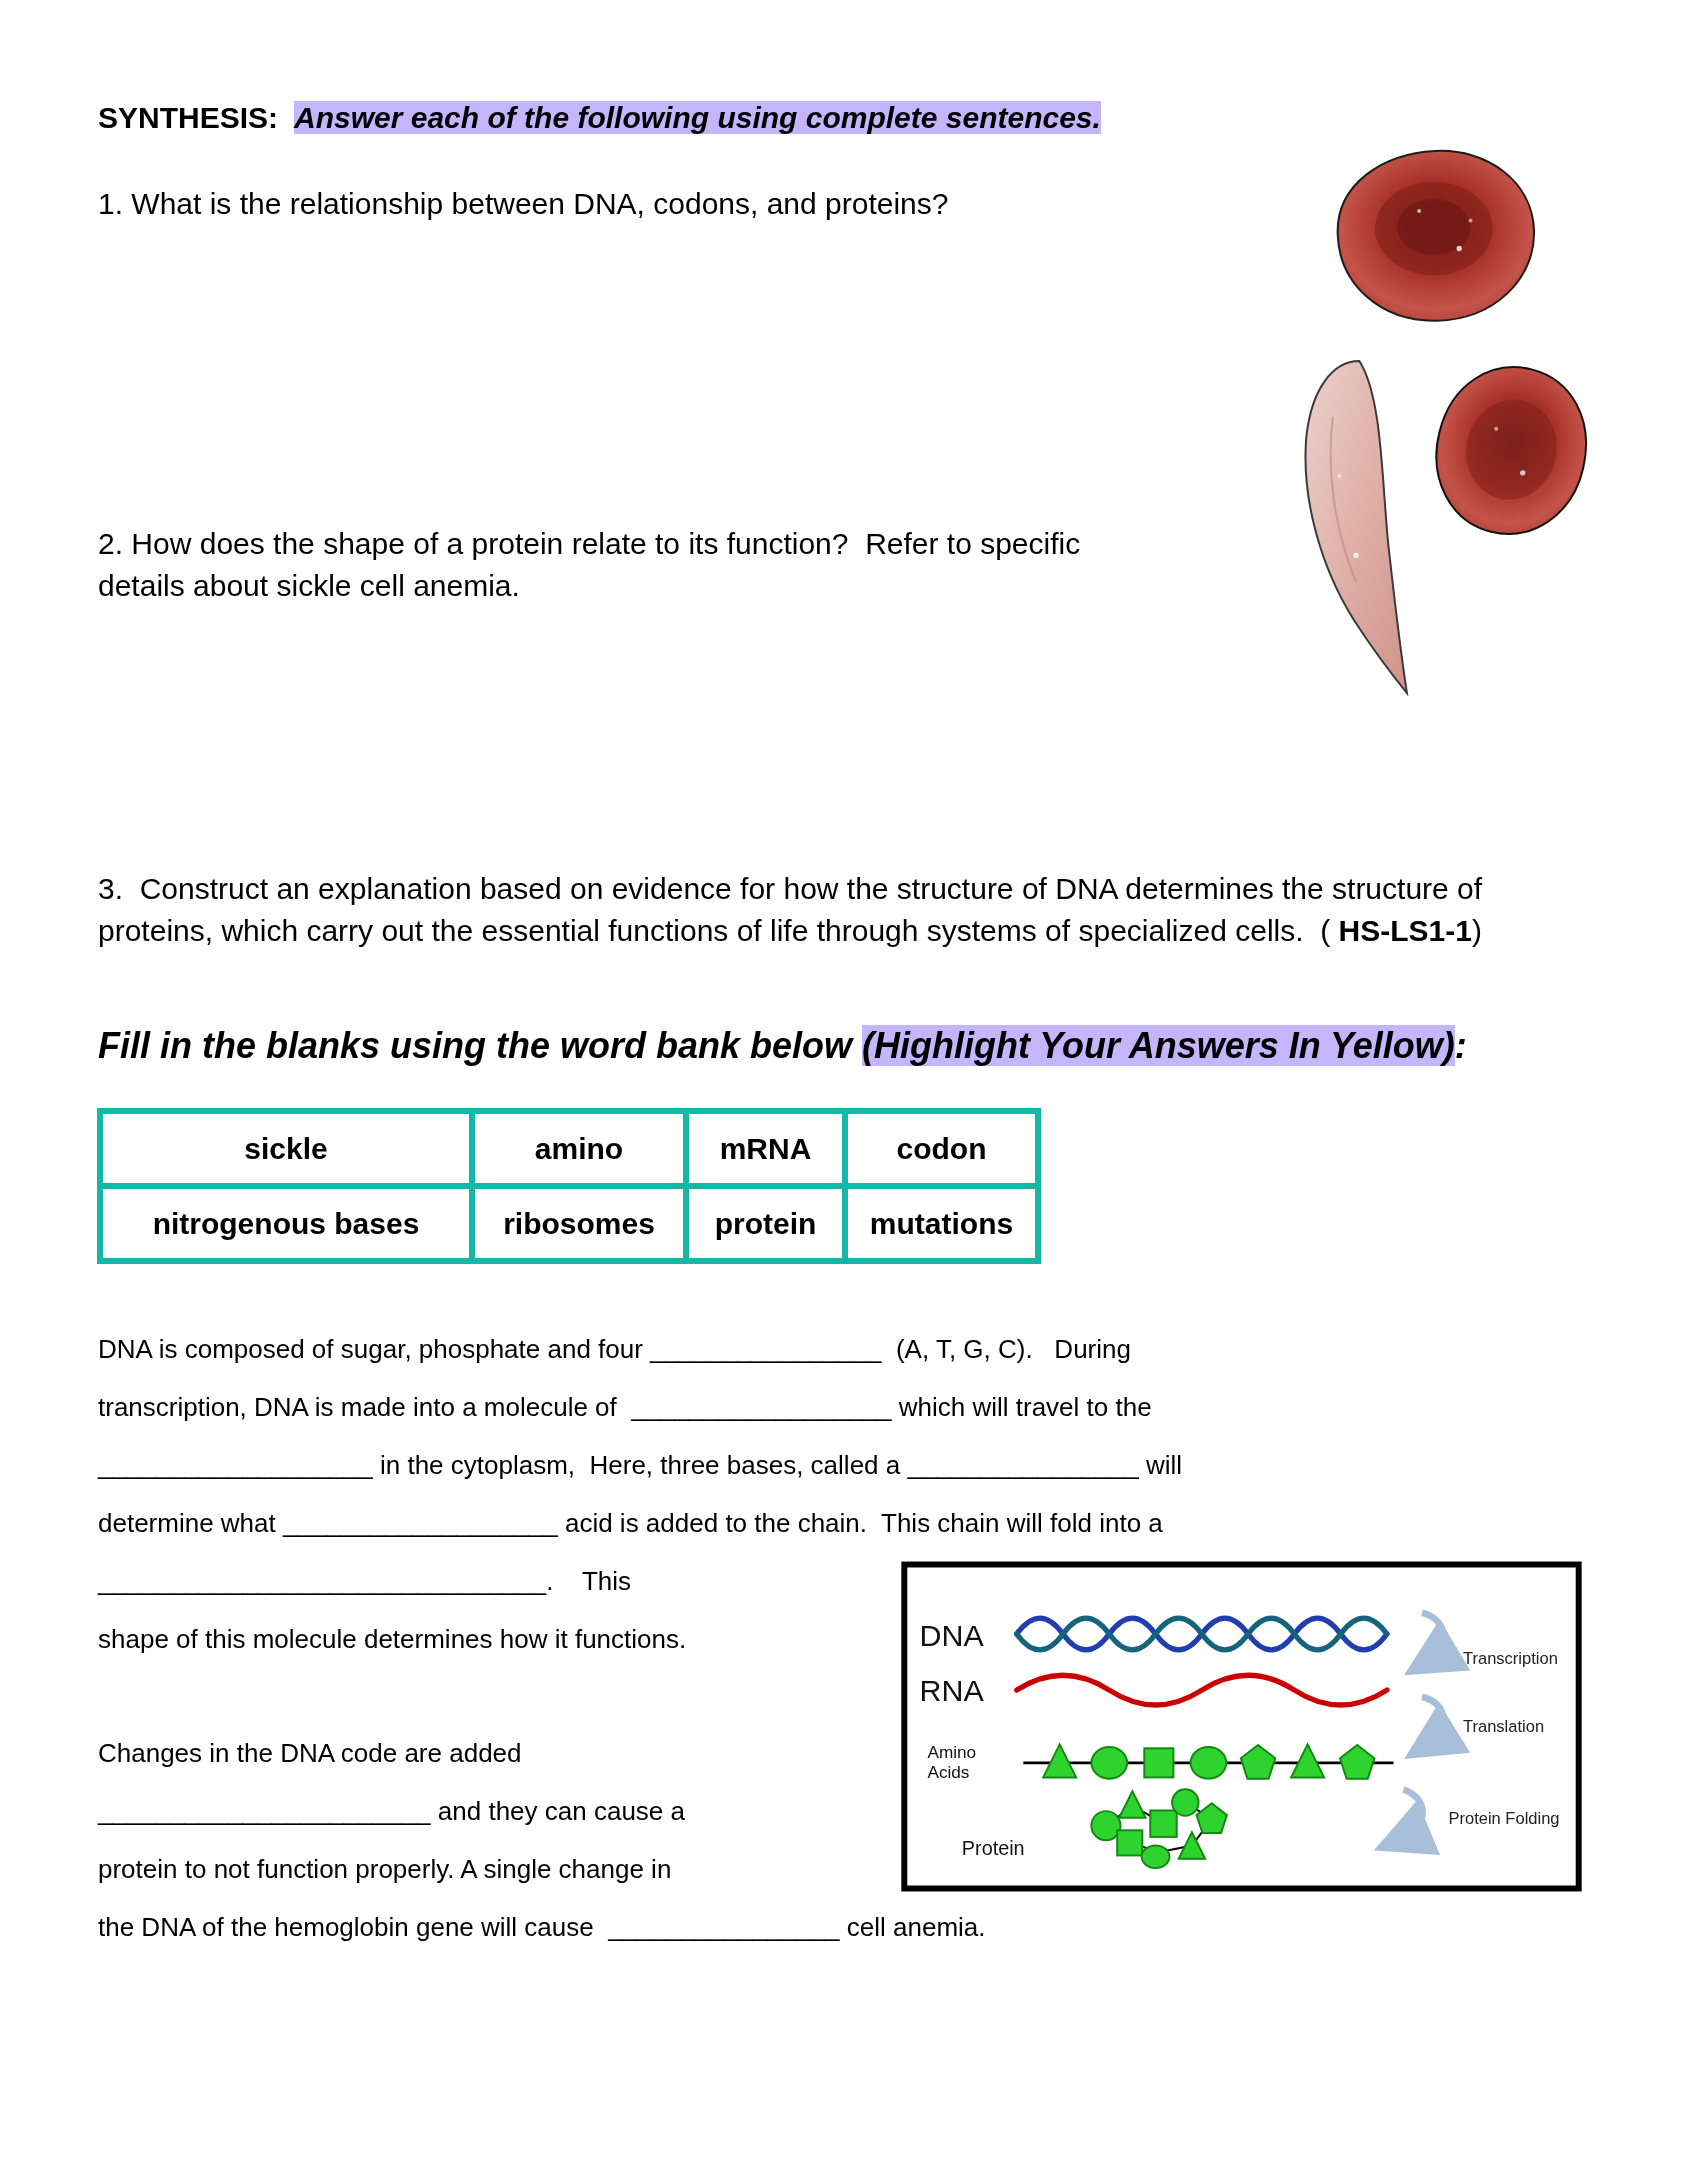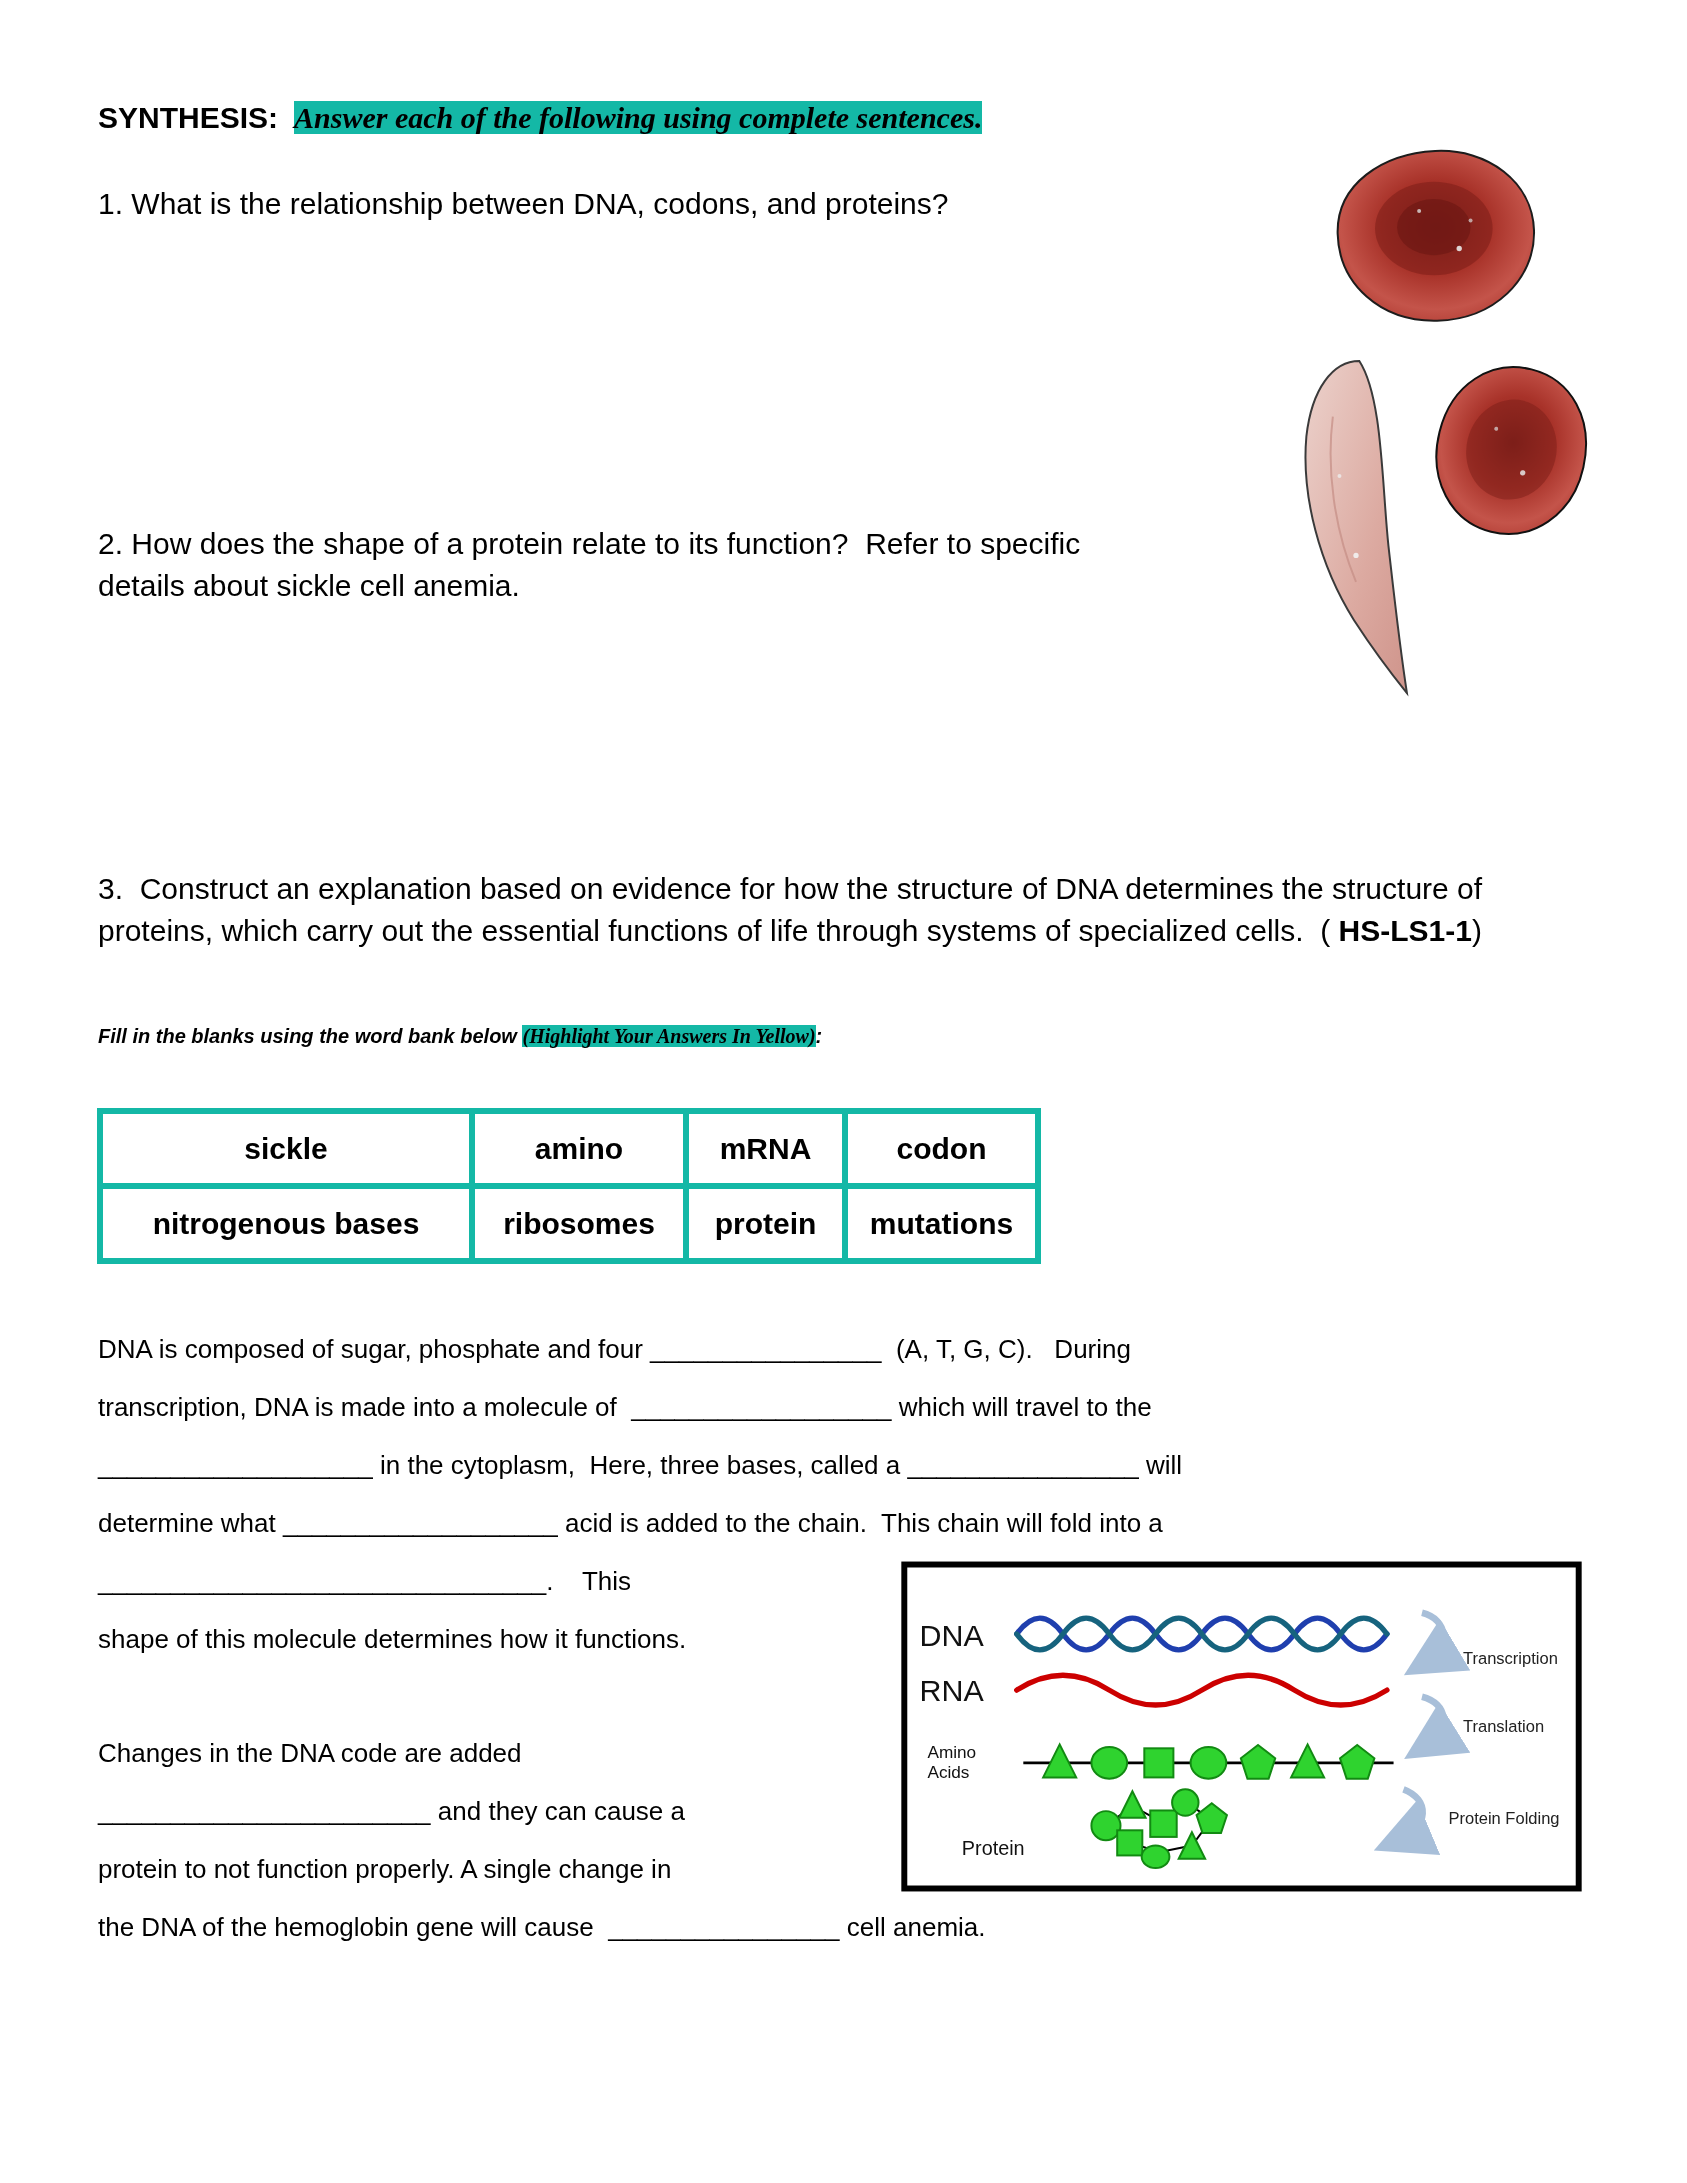--- a/index.html
+++ b/index.html
@@ -1,30 +1,30 @@
 <!DOCTYPE html>
 <html style="font-size:10.6px"><head>
 <meta charset="utf-8">
 <style>
   html,body{margin:0;padding:0;background:#ffffff;}
   .page{position:relative;width:1687px;height:2183px;background:#ffffff;
         font-family:"Liberation Sans",sans-serif;color:#000;overflow:hidden;}
   .abs{position:absolute;}
   .t{white-space:pre-wrap;}
-  .hl{background:#14b8a6;font-family:Liberation Serif, serif;}
+  .hl{background:#c4b5fd;}
   .b{font-weight:bold;}
   .bi{font-weight:bold;font-style:italic;}
   .body-text{font-size:30px;}
   .q-block{font-size:30px;line-height:42px;}
   .para{font-size:26px;}
   .pline{height:58px;line-height:58px;white-space:pre;}
   .wordbank{border-collapse:collapse;table-layout:fixed;}
   .wordbank td{border:6px solid #14b8a6;height:67px;text-align:center;
                vertical-align:middle;font-weight:bold;font-size:30px;white-space:pre;}
-  .fill-heading{font-size:20px;}
+  .fill-heading{font-size:36px;}
   .header-line{font-size:30px;}
   svg text{font-family:"Liberation Sans",sans-serif;}
 </style>
 </head>
 <body>
 
 <div class="page">
 
   <div class="abs header-line" style="left:98px;top:101px;">
     <span class="b t">SYNTHESIS:</span><span style="display:inline-block;width:16px;"></span><span class="bi hl t">Answer each of the following using complete sentences.</span>

